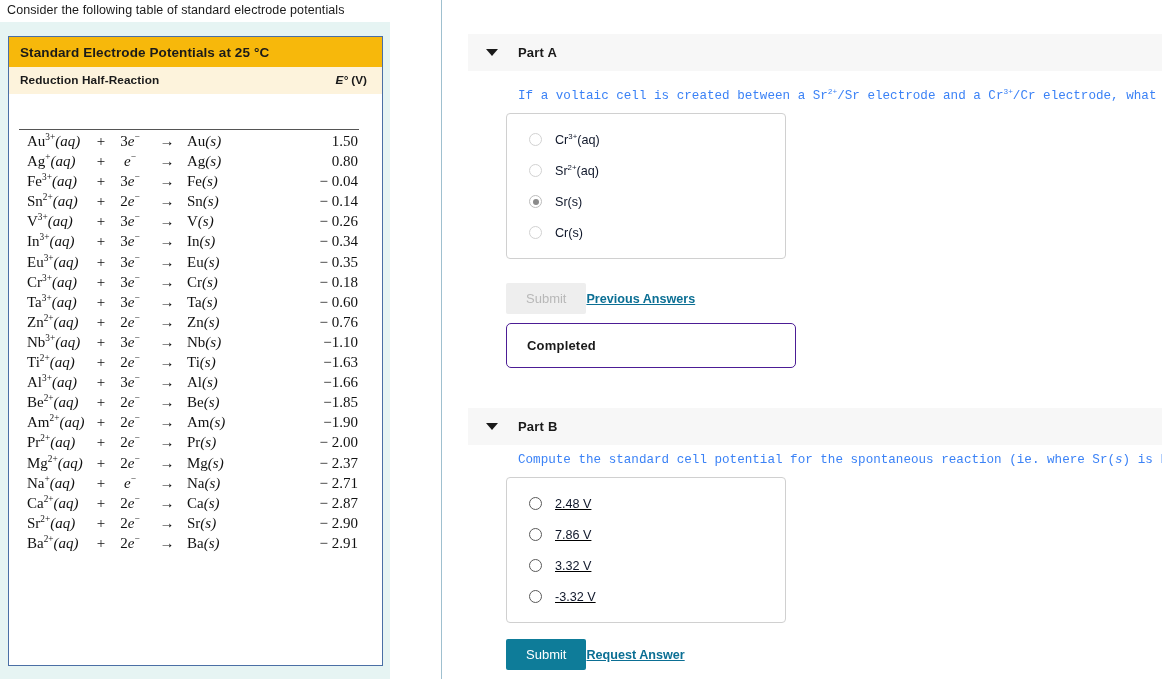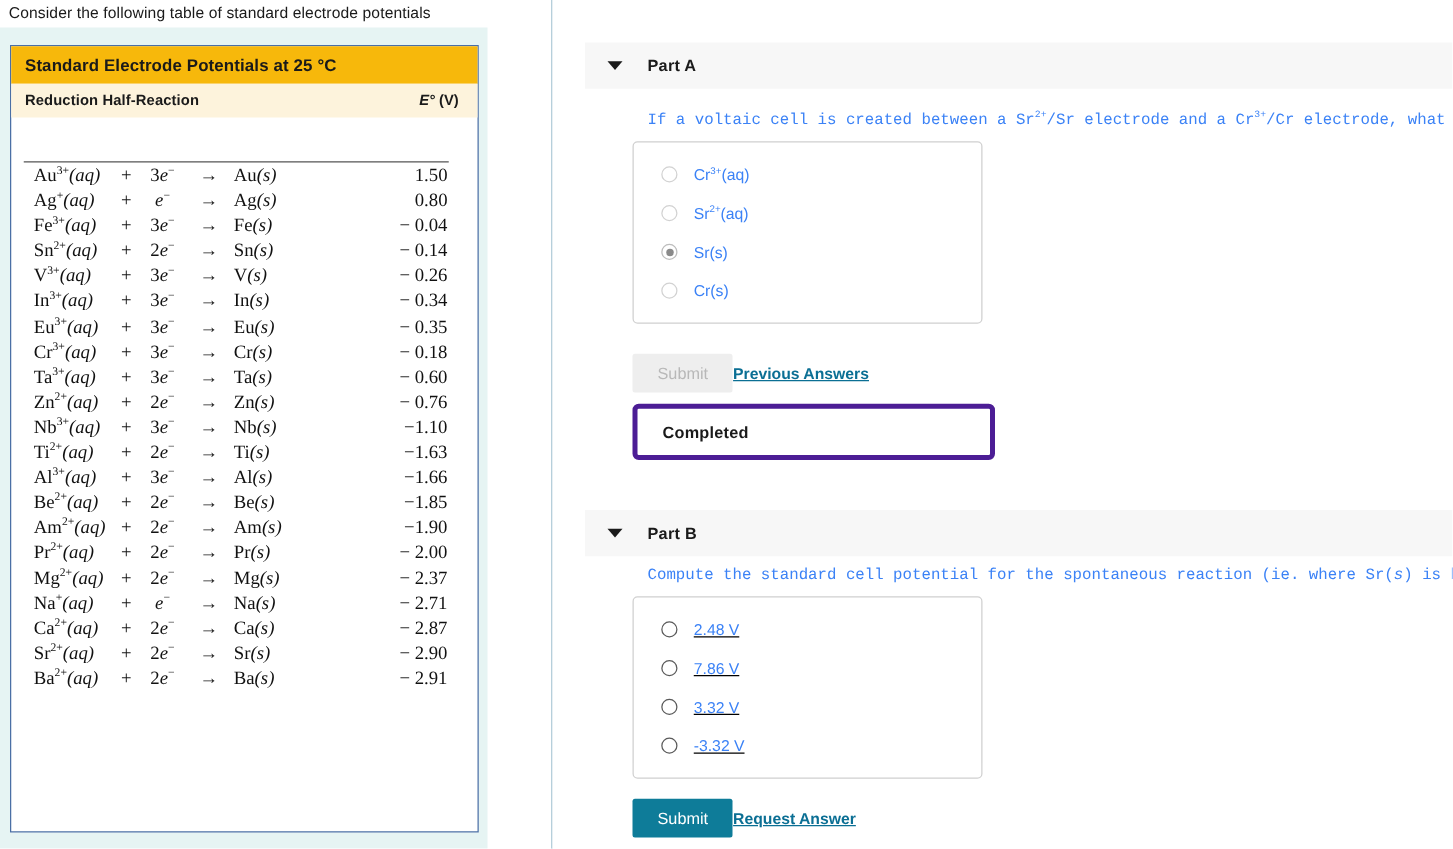--- a/index.html
+++ b/index.html
@@ -184,21 +184,21 @@
   .radio.selected::after {
     content: "";
     position: absolute;
     left: 2.6px; top: 2.6px;
     width: 6.2px; height: 6.2px;
     border-radius: 50%;
     background: #8a8a8a;
   }
   .opt-label {
     font-size: 12.6px;
-    color: #3b82f6;
+    color: #0f172a;
   }
 
   .btn-row { position: absolute; left: 64px; display: flex; align-items: center; }
   .btn-submit {
     font-size: 13px;
     padding: 8px 20px;
     border: none;
     border-radius: 2px;
     font-family: "Liberation Sans", sans-serif;
   }
@@ -208,21 +208,21 @@
     font-size: 12.6px;
     font-weight: bold;
     color: #0b6f94;
     text-decoration: underline;
     cursor: pointer;
   }
   #completed-box {
     position: absolute;
     left: 64px; top: 323px;
     width: 290px; height: 45px;
-    border: 4px solid #4c1d95;
+    border: 1px solid #4c1d95;
     border-radius: 5px;
     background: #fff;
     display: flex;
     align-items: center;
     padding-left: 20px;
   }
   #completed-text {
     font-size: 13px;
     font-weight: bold;
     color: #1a1a1a;

